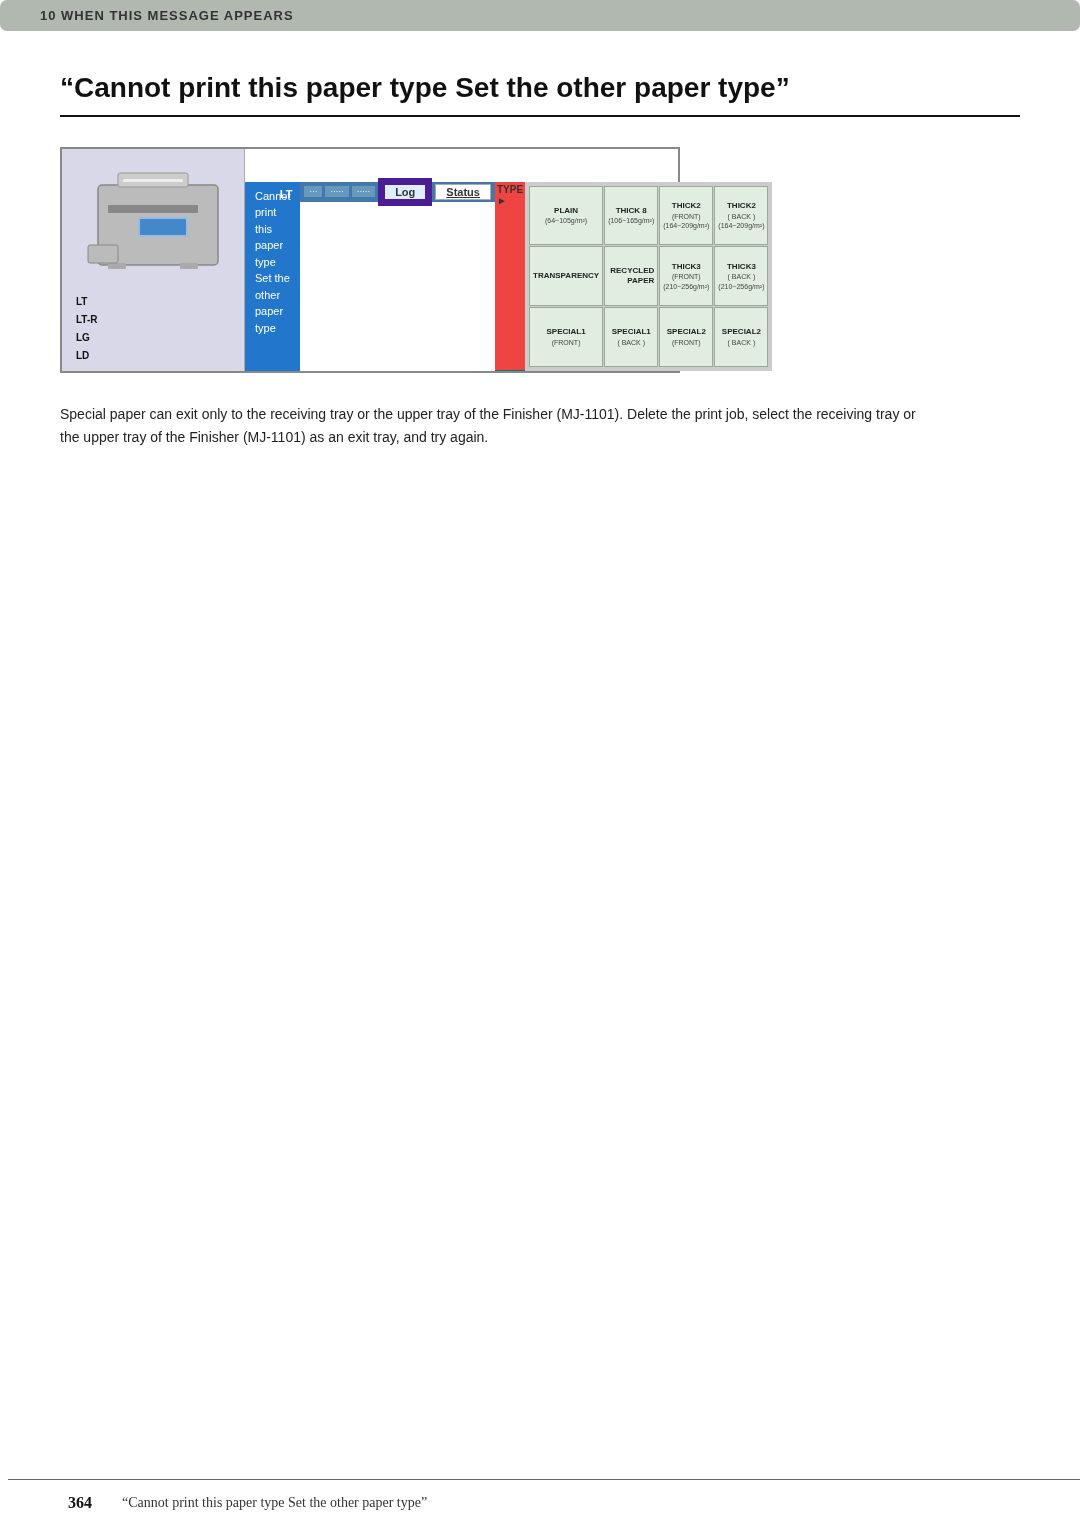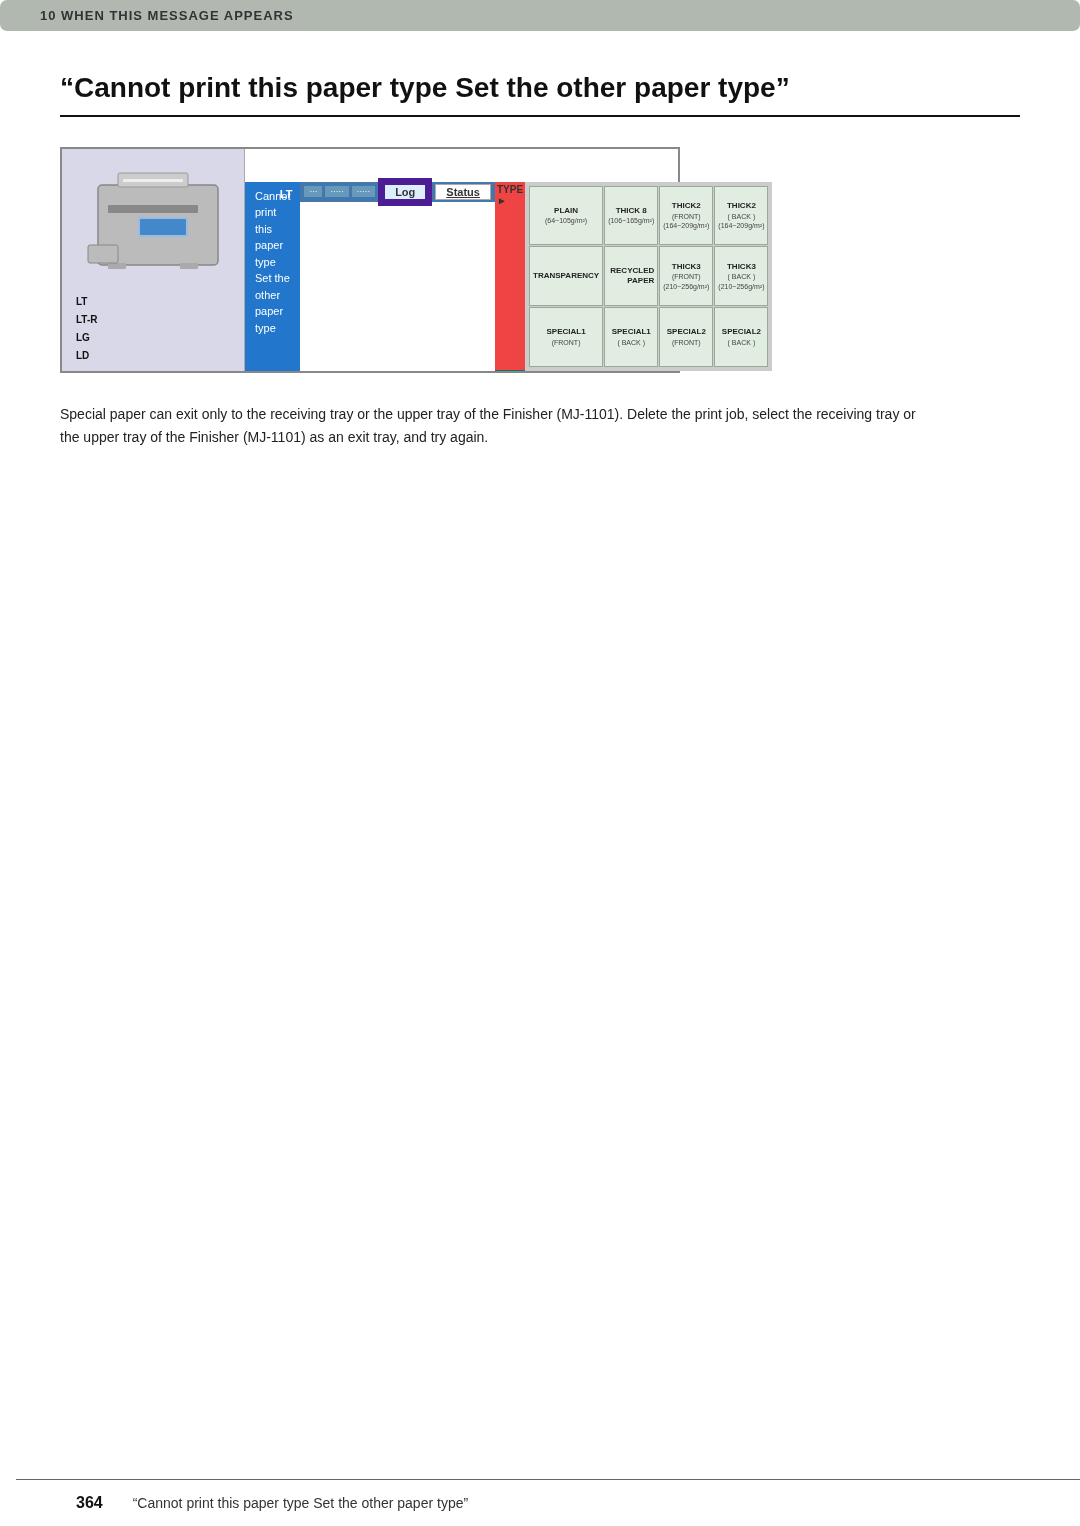--- a/index.html
+++ b/index.html
@@ -68,27 +68,28 @@
       color: #222;
       line-height: 1.7;
       margin-top: 16px;
       max-width: 860px;
     }
 
     
     .footer {
       position: absolute;
       bottom: 0;
-      left: 16px;
+      left: 8px;
       right: 0;
       border-top: 1.5px solid #666;
       padding: 14px 60px;
       display: flex;
       align-items: center;
       gap: 30px;
+      font-family: Liberation Serif, serif;
     }
     .footer-page {
       font-size: 16px;
       font-weight: bold;
       color: #111;
     }
     .footer-title {
       font-size: 14px;
       color: #333;
     }

